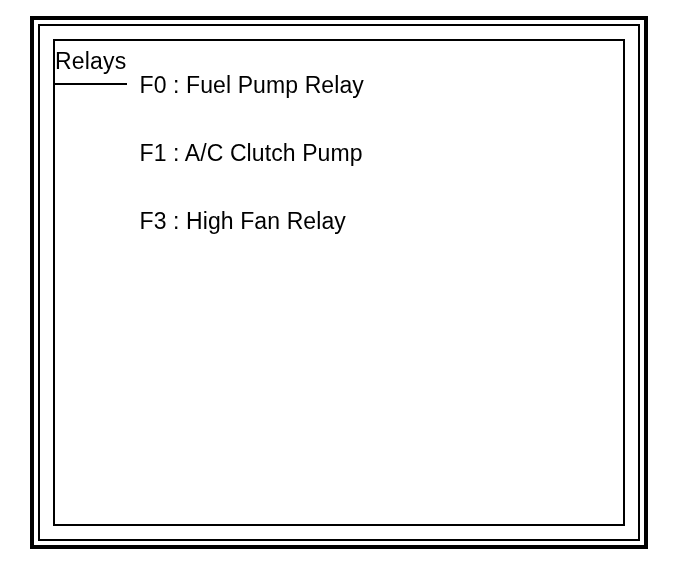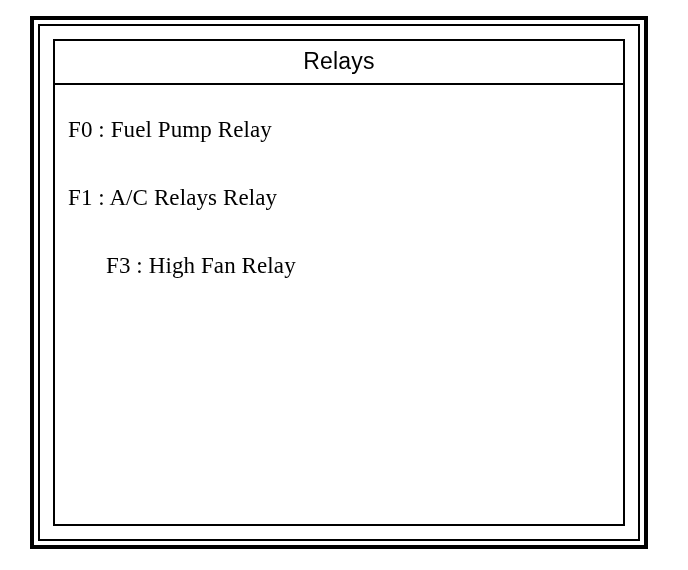--- a/index.html
+++ b/index.html
@@ -54,21 +54,20 @@
   .panel {
     position: absolute;
     left: 13px;
     top: 13px;
     right: 13px;
     bottom: 13px;
     box-sizing: border-box;
     border: 2px solid #000000;
     background: #ffffff;
     display: flex;
-    flex-direction: column;
   }
 
   
   .panel-titlebar {
     flex: 0 0 auto;
     height: 44px;
     box-sizing: border-box;
     border-bottom: 2px solid #000000;
     display: flex;
     align-items: center;
@@ -92,55 +91,53 @@
     position: relative;
     background: #ffffff;
     padding: 31px 0 0 13px;
     box-sizing: border-box;
   }
 
   .relay-list {
     list-style: none;
     margin: 0;
     padding: 0;
-    font-family: Liberation Serif, serif;
   }
 
   .relay-item {
     font-size: 23px;
     line-height: 27px;
     color: #000000;
     white-space: nowrap;
     margin: 0 0 41px 0;
     letter-spacing: 0.1px;
   }
 
   .relay-item:last-child {
     margin-bottom: 0;
-    margin-left: 38px;
   }
 </style>
 </head>
 <body>
 
 <div id="screen">
 
   <div class="frame-outer">
     <div class="frame-inner">
 
       <div class="panel">
 
         <div class="panel-titlebar">
           <div class="panel-title">Relays</div>
         </div>
 
         <div class="panel-body">
           <ul class="relay-list">
             <li class="relay-item">F0 : Fuel Pump Relay</li>
-            <li class="relay-item">F1 : A/C Relays Relay</li>
+            <li class="relay-item">F1 : A/C Clutch Pump</li>
             <li class="relay-item">F3 : High Fan Relay</li>
           </ul>
         </div>
 
       </div>
 
     </div>
   </div>
 
 </div>

